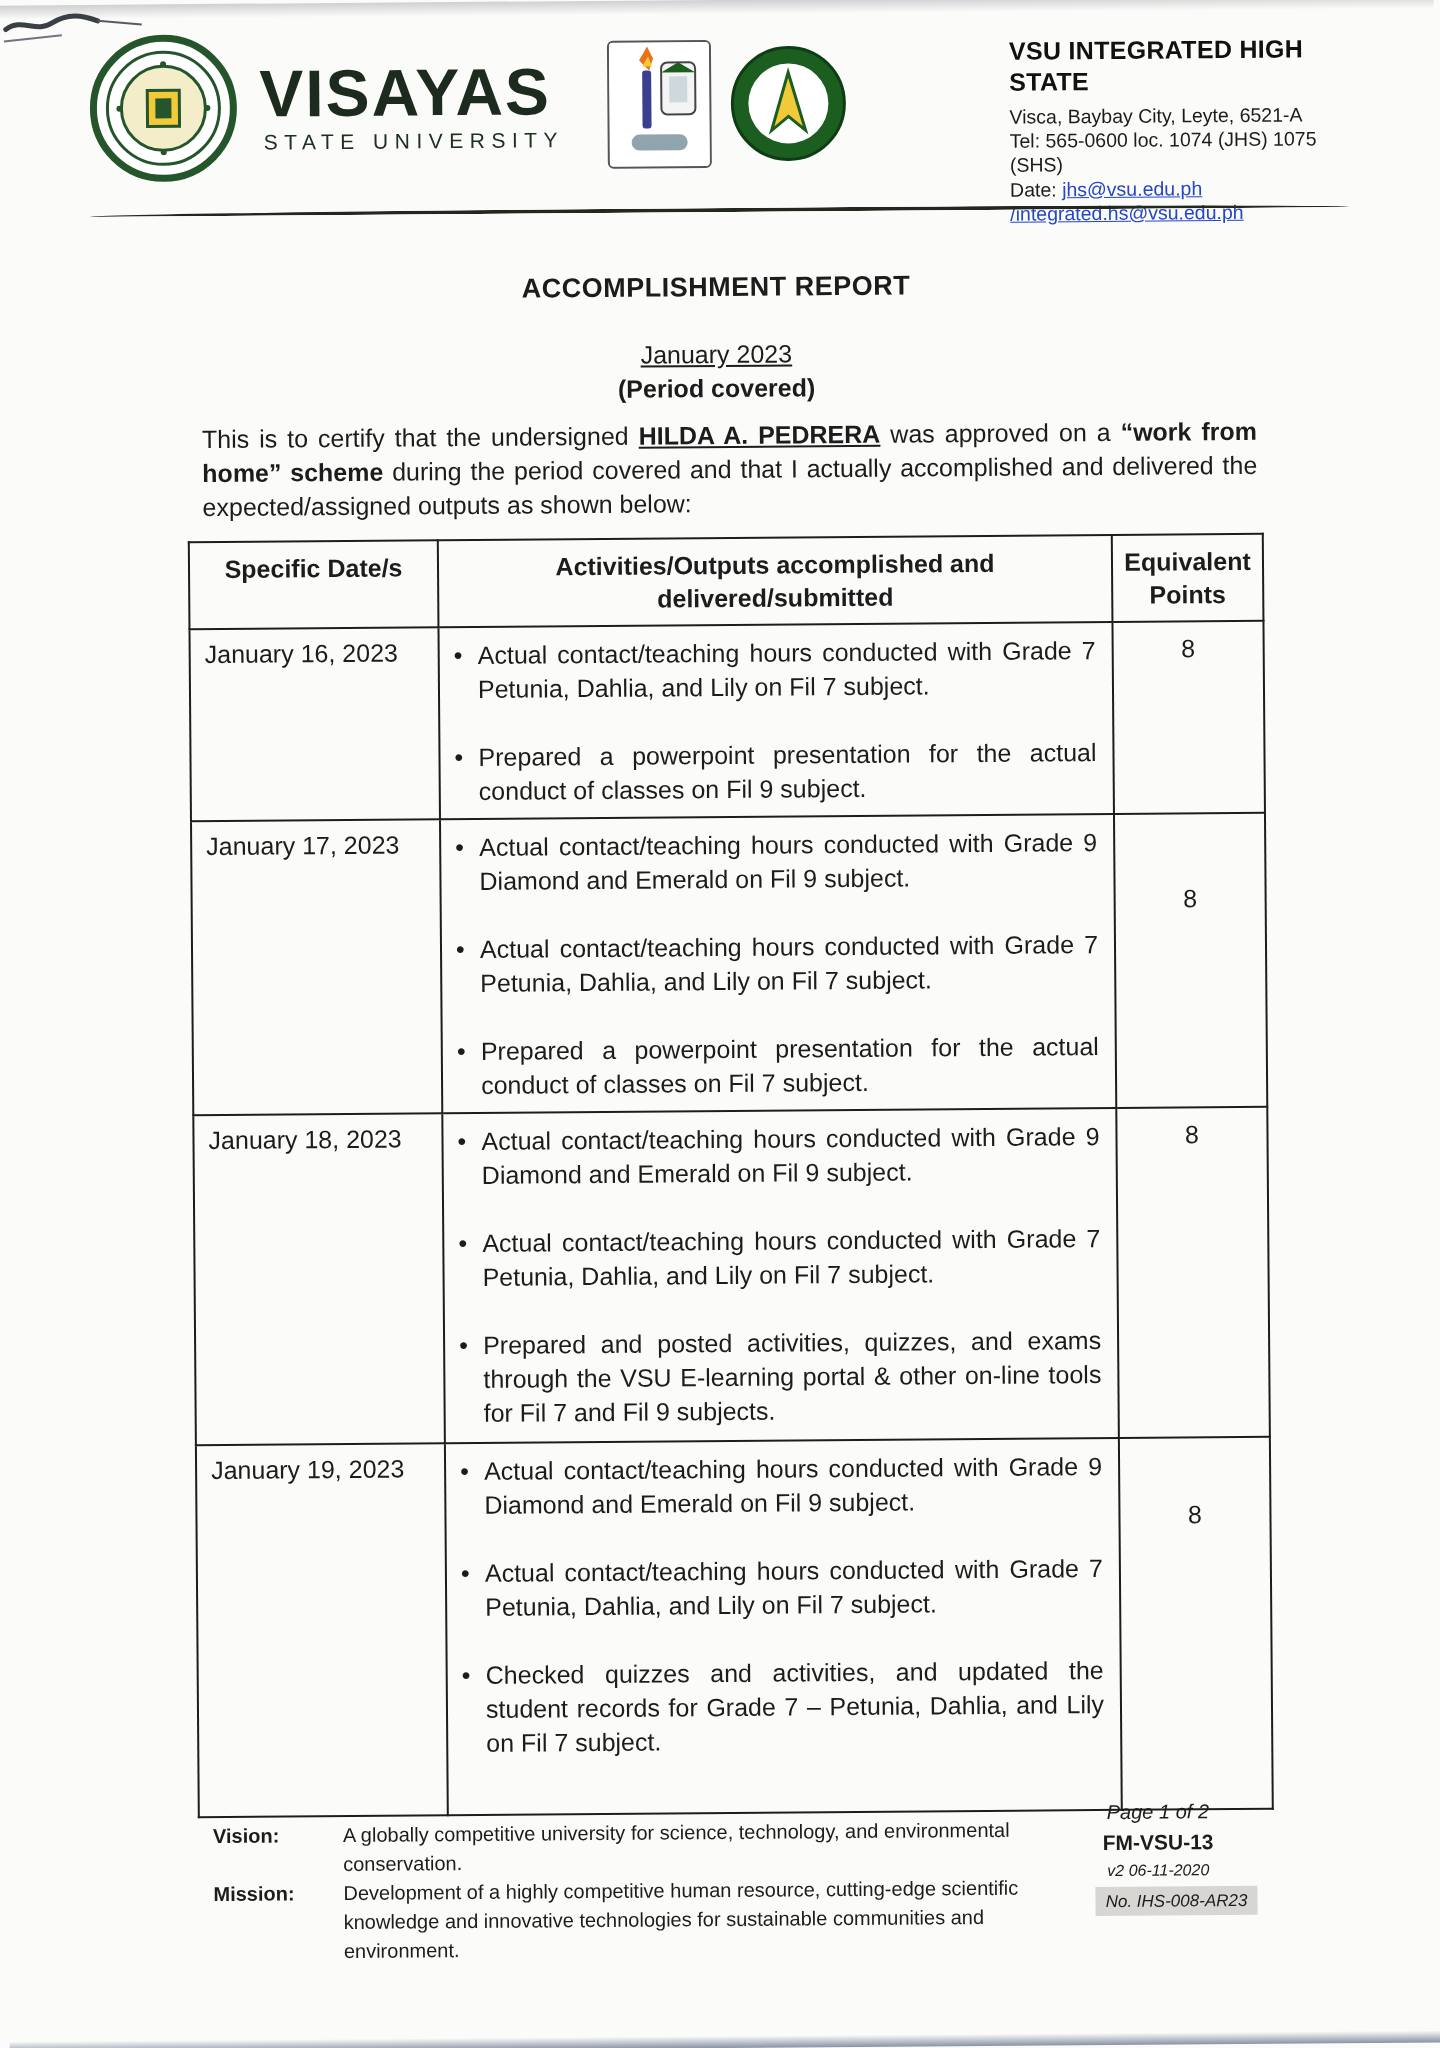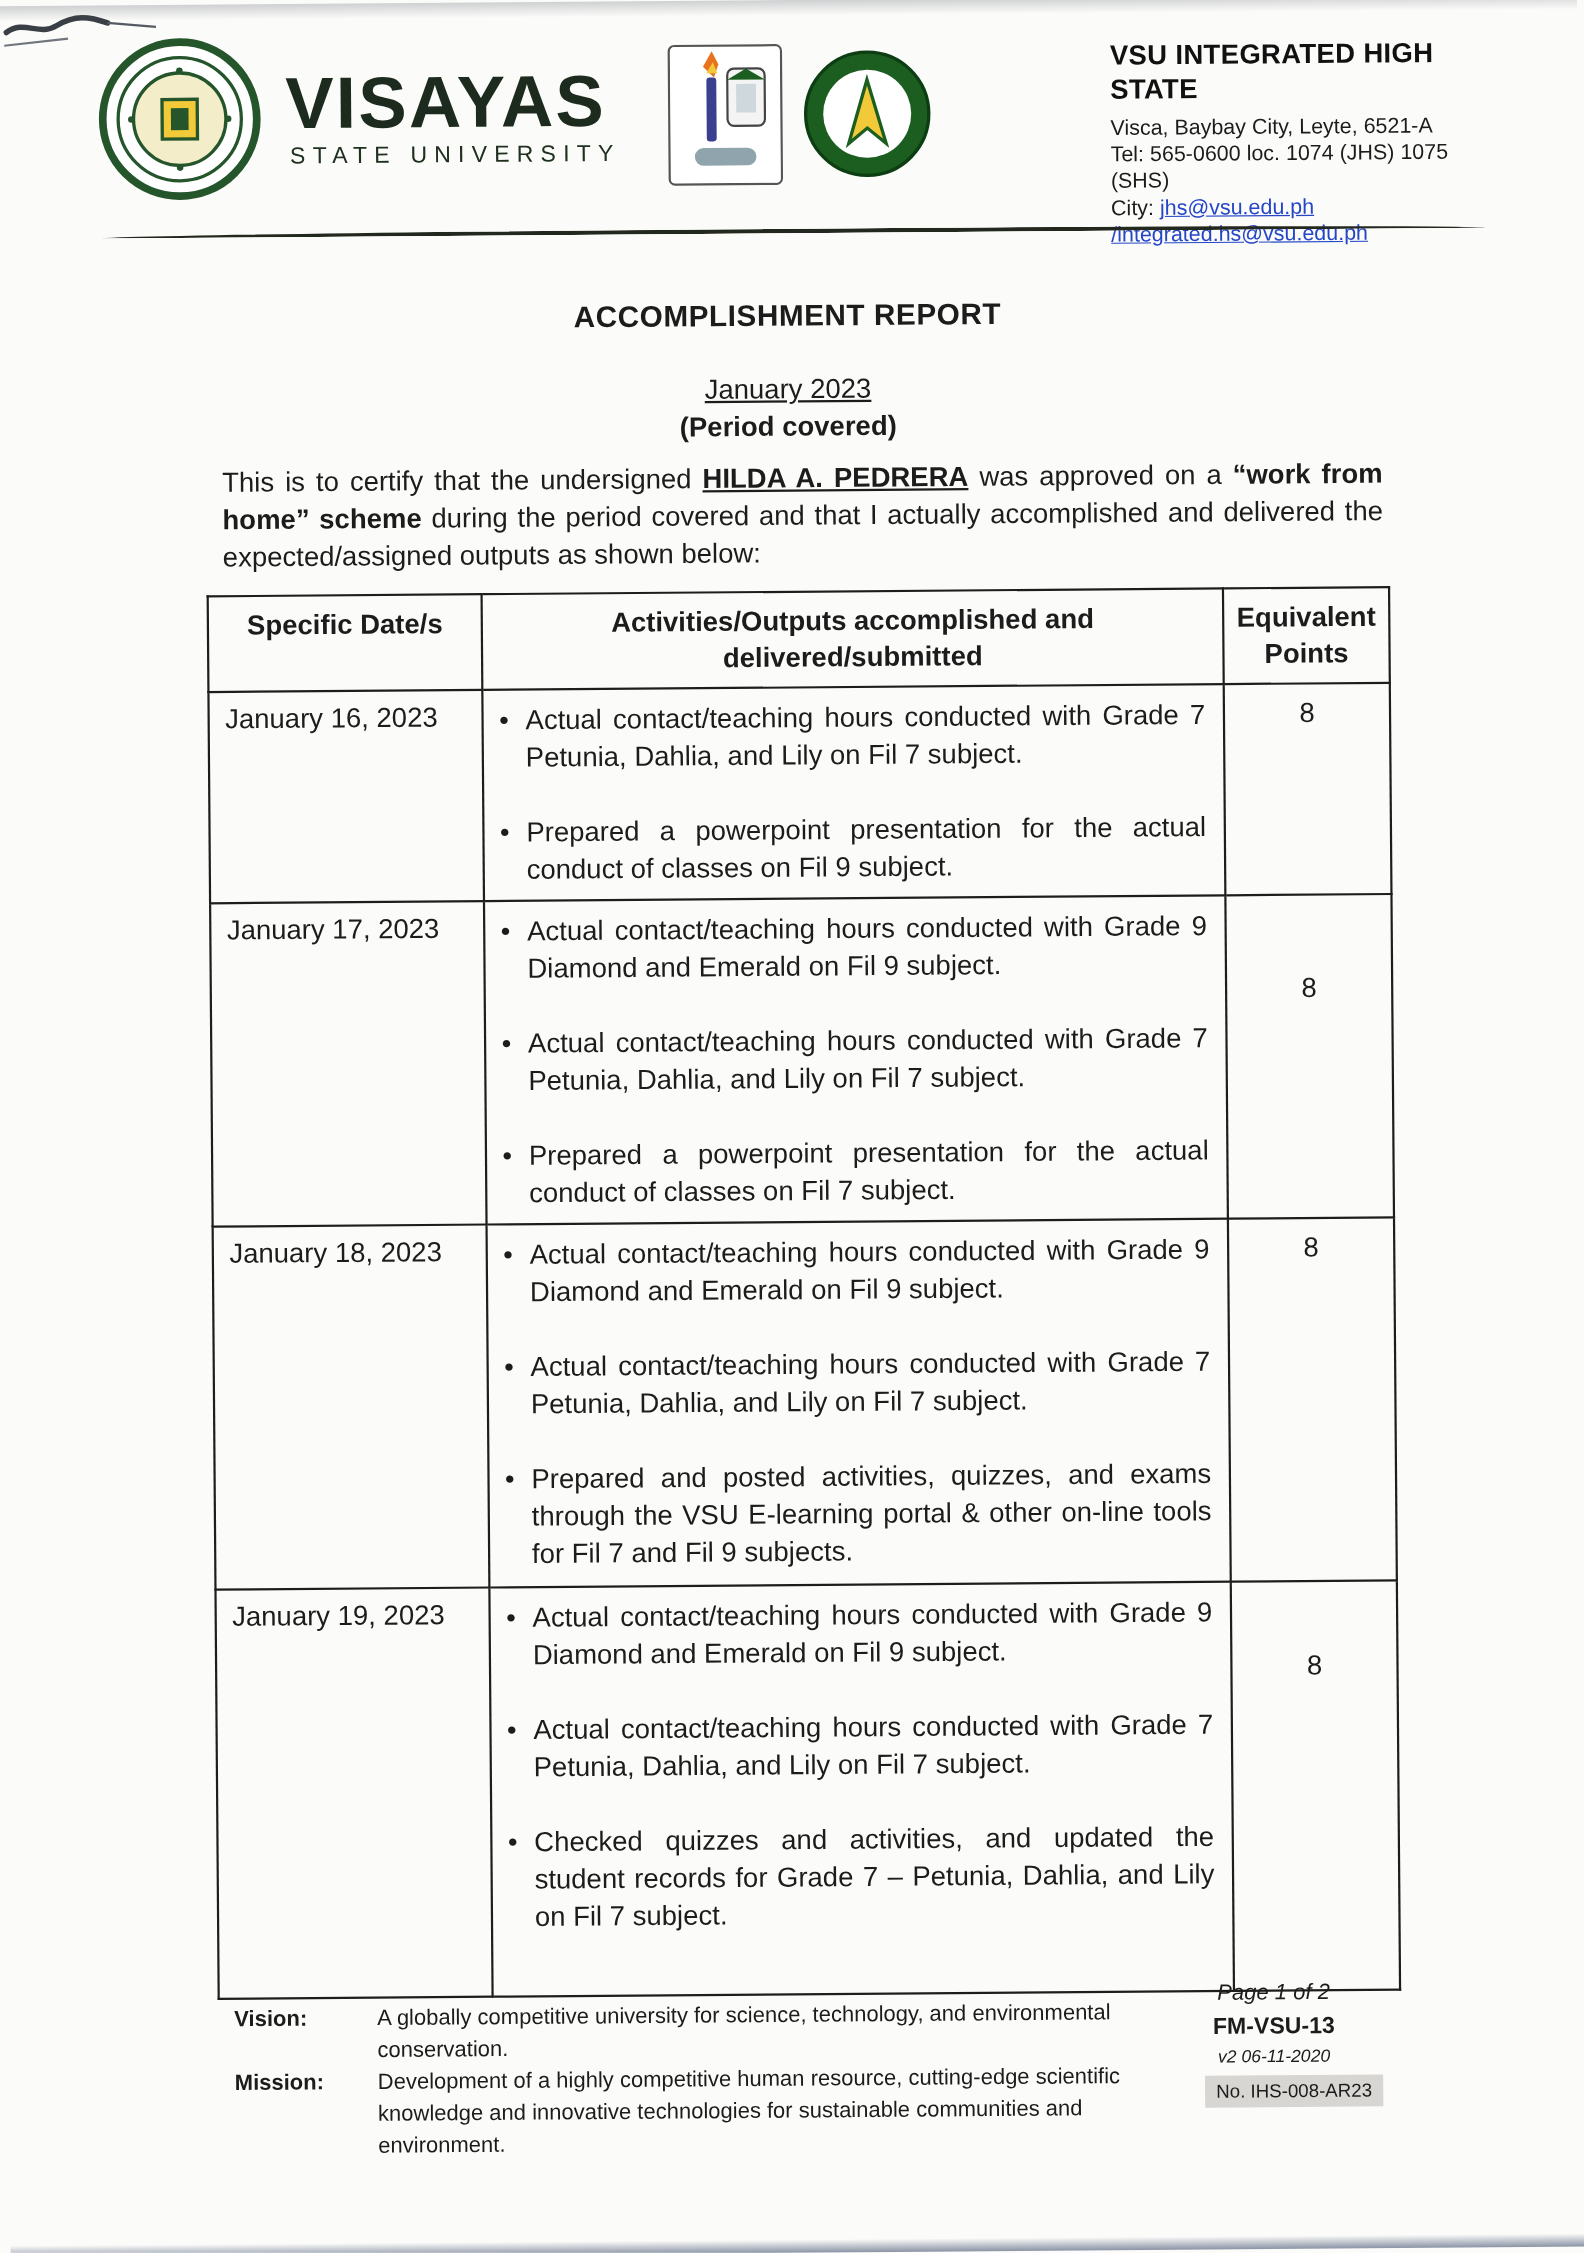--- a/index.html
+++ b/index.html
@@ -81,21 +81,21 @@
   
   footer{position:absolute;top:1800px;left:205px;right:175px;font-size:20px;}
   .vm{position:absolute;left:0;top:18px;width:840px;line-height:1.45;}
   .vm-row{display:flex;}
   .vm-label{flex:0 0 130px;font-weight:bold;}
   .vm-text{flex:1 1 auto;}
   .doc-meta{position:absolute;right:0;top:0;width:230px;text-align:center;line-height:1.5;}
   .meta-page{font-style:italic;font-size:20px;}
   .meta-code{font-weight:bold;font-size:21px;}
   .meta-ver{font-style:italic;font-size:16px;}
-  .meta-no{display:inline-block;margin-top:4px;font-size:17px;
+  .meta-no{display:inline-block;margin-top:4px;font-style:italic;font-size:17px;
     background:#d7d6d2;padding:2px 10px;margin-left:36px;}
 </style>
 </head>
 <body>
 
 <div class="page">
 
   <div class="scan-top"></div>
 
   <svg class="artifact" width="150" height="50" viewBox="0 0 150 50">
@@ -146,21 +146,21 @@
     </div>
 
     <div class="school-block">
       <div class="school-name">
         <span>VSU INTEGRATED HIGH</span><br>
         <span>STATE</span>
       </div>
       <div class="school-addr">Visca, Baybay City, Leyte, 6521-A</div>
       <div class="school-tel">Tel: 565-0600 loc. 1074 (JHS) 1075 (SHS)</div>
       <div class="school-mail">
-        <span>City: </span><a class="maillink">jhs@vsu.edu.ph</a><br>
+        <span>Date: </span><a class="maillink">jhs@vsu.edu.ph</a><br>
         <a class="maillink">/integrated.hs@vsu.edu.ph</a>
       </div>
     </div>
   </header>
 
   <div class="rule"></div>
 
   <h1 class="title">ACCOMPLISHMENT REPORT</h1>
   <div class="period">
     <div class="period-month">January 2023</div>

